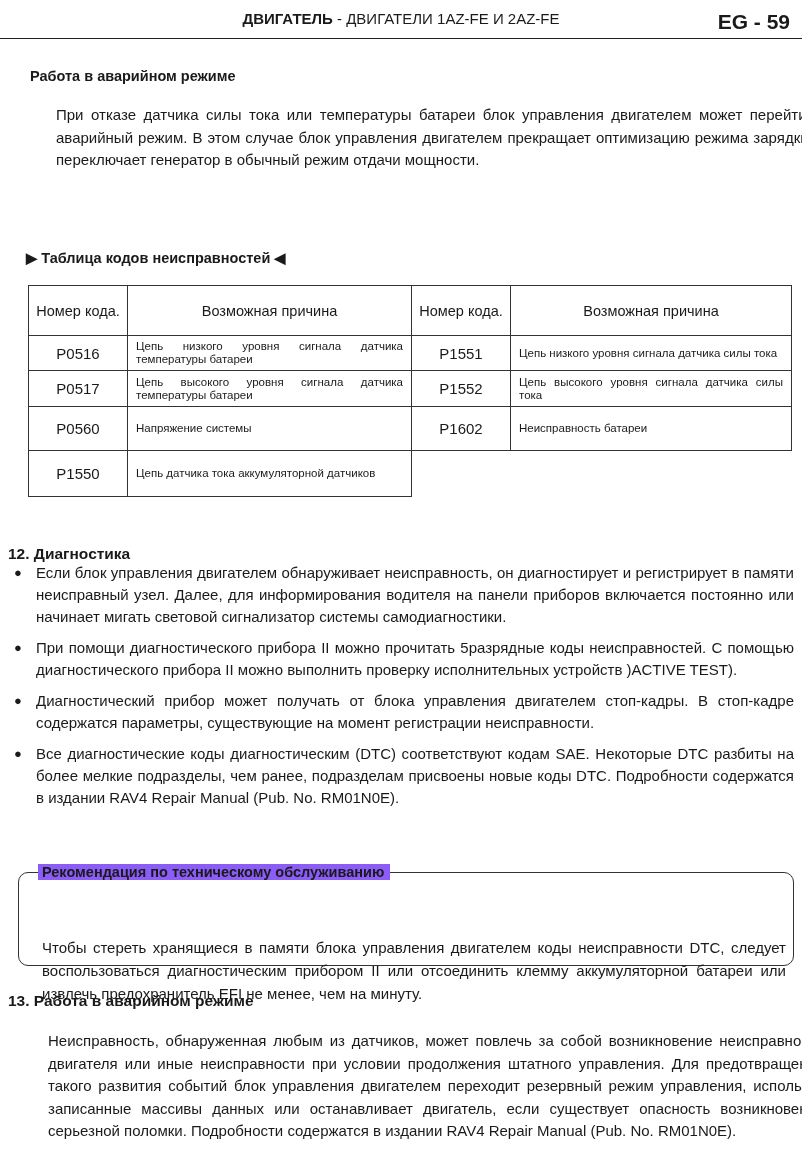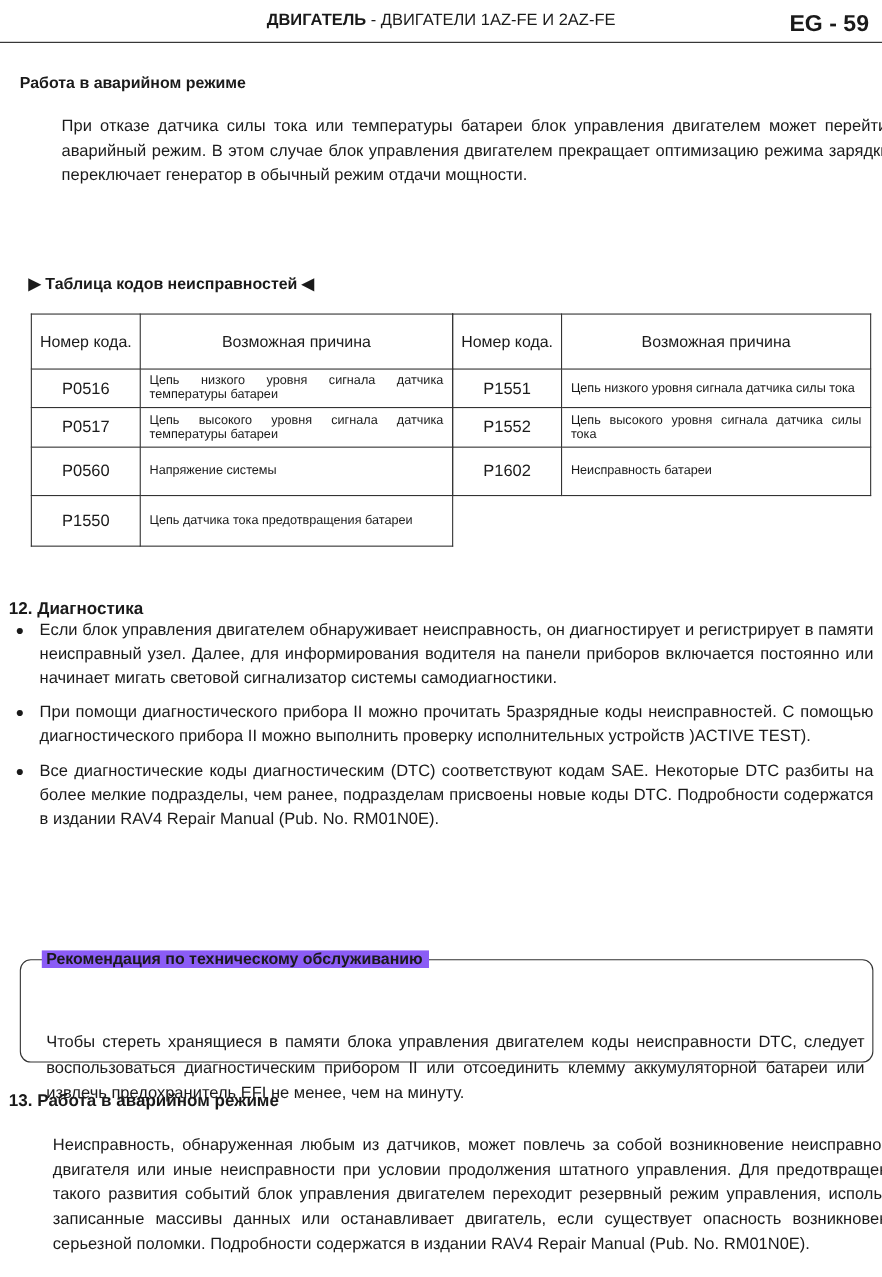--- a/index.html
+++ b/index.html
@@ -2,21 +2,21 @@
 <html><head>
 <meta charset="utf-8">
 <style>
   html, body { margin: 0; padding: 0; background: #ffffff; }
   body { width: 802px; height: 1161px; position: relative; overflow: hidden;
          font-family: "Liberation Sans", sans-serif; color: #1a1a1a; }
   .header { position: absolute; left: 0; top: 0; width: 802px; height: 38px; border-bottom: 1.5px solid #222; }
   .header .title { position: absolute; left: 0; right: 0; top: 10px; text-align: center; font-size: 15px; }
   .header .title b { font-weight: bold; }
   .header .page { position: absolute; right: 12px; top: 10px; font-size: 21px; font-weight: bold; }
-  .h-sub { position: absolute; left: 18px; font-weight: bold; font-size: 14.5px; }
+  .h-sub { position: absolute; left: 30px; font-weight: bold; font-size: 14.5px; }
   .para { position: absolute; font-size: 15px; line-height: 22.5px; text-align: justify; margin-left: 30px; }
   .para p { margin: 0; }
   .table-title { position: absolute; left: 26px; top: 250px; font-weight: bold; font-size: 14.5px; }
   table.dtc { position: absolute; border-collapse: collapse; font-size: 14.5px; }
   table.dtc td, table.dtc th { border: 1px solid #333; padding: 0; }
   table.dtc th { font-weight: normal; text-align: center; }
   td.code { text-align: center; font-size: 15px; }
   td.cause { font-size: 11.5px; line-height: 13px; padding: 0 8px !important; text-align: justify; }
   .sec { position: absolute; left: 8px; font-weight: bold; font-size: 15.5px; }
   ul.bullets { position: absolute; left: 14px; top: 562px; width: 780px; margin: 0; padding: 0; list-style: none; font-size: 15px; line-height: 22px; }
@@ -54,21 +54,21 @@
   <tr style="height:36px;">
     <td class="code">P0517</td>
     <td class="cause">Цепь высокого уровня сигнала датчика температуры батареи</td>
   </tr>
   <tr style="height:44px;">
     <td class="code">P0560</td>
     <td class="cause">Напряжение системы</td>
   </tr>
   <tr style="height:46px;">
     <td class="code">P1550</td>
-    <td class="cause">Цепь датчика тока предотвращения батареи</td>
+    <td class="cause">Цепь датчика тока аккумуляторной датчиков</td>
   </tr>
 </tbody>
   </table>
 
 <table class="dtc" style="left:411px; top:285px; width:381px;">
   <tbody>
       <tr style="height:50px;">
     <th style="width:98px;">Номер кода.</th>
     <th>Возможная причина</th>
   </tr>
@@ -85,20 +85,21 @@
     <td class="cause">Неисправность батареи</td>
   </tr>
 </tbody>
   </table>
 
 <div class="sec" style="top:545px;">12. Диагностика</div>
 
 <ul class="bullets">
   <li>Если блок управления двигателем обнаруживает неисправность, он диагностирует и регистрирует в памяти неисправный узел.  Далее, для информирования водителя на панели приборов включается постоянно или начинает мигать световой сигнализатор системы самодиагностики.</li>
   <li>При помощи диагностического прибора II можно прочитать 5разрядные коды неисправностей. С помощью диагностического прибора II можно выполнить проверку исполнительных устройств )ACTIVE TEST).</li>
+  <li>Диагностический прибор может получать от блока управления двигателем стоп-кадры. В стоп-кадре содержатся параметры, существующие на момент регистрации неисправности.</li>
   <li>Все диагностические коды диагностическим (DTC) соответствуют кодам SAE. Некоторые DTC разбиты на более мелкие подразделы, чем ранее, подразделам присвоены новые коды DTC. Подробности содержатся в издании RAV4 Repair Manual (Pub. No. RM01N0E).</li>
 </ul>
 
 <div class="note-box"></div>
 <div class="note-title">Рекомендация по техническому обслуживанию</div>
 <div class="note-text">Чтобы стереть хранящиеся в памяти блока управления двигателем коды неисправности DTC, следует воспользоваться диагностическим прибором II или отсоединить клемму аккумуляторной батареи или извлечь предохранитель EFI не менее, чем на минуту.</div>
 
 <div class="sec" style="top:992px;">13. Работа в аварийном режиме</div>
 <div class="para" style="left:18px; top:1030px; width:776px;">Неисправность, обнаруженная любым из датчиков, может повлечь за собой возникновение неисправности двигателя или иные неисправности при условии продолжения штатного управления. Для предотвращения такого развития событий блок управления двигателем переходит резервный режим управления, используя записанные массивы данных или останавливает двигатель, если существует опасность возникновения серьезной поломки. Подробности содержатся в издании RAV4 Repair Manual (Pub. No. RM01N0E).</div>
 

